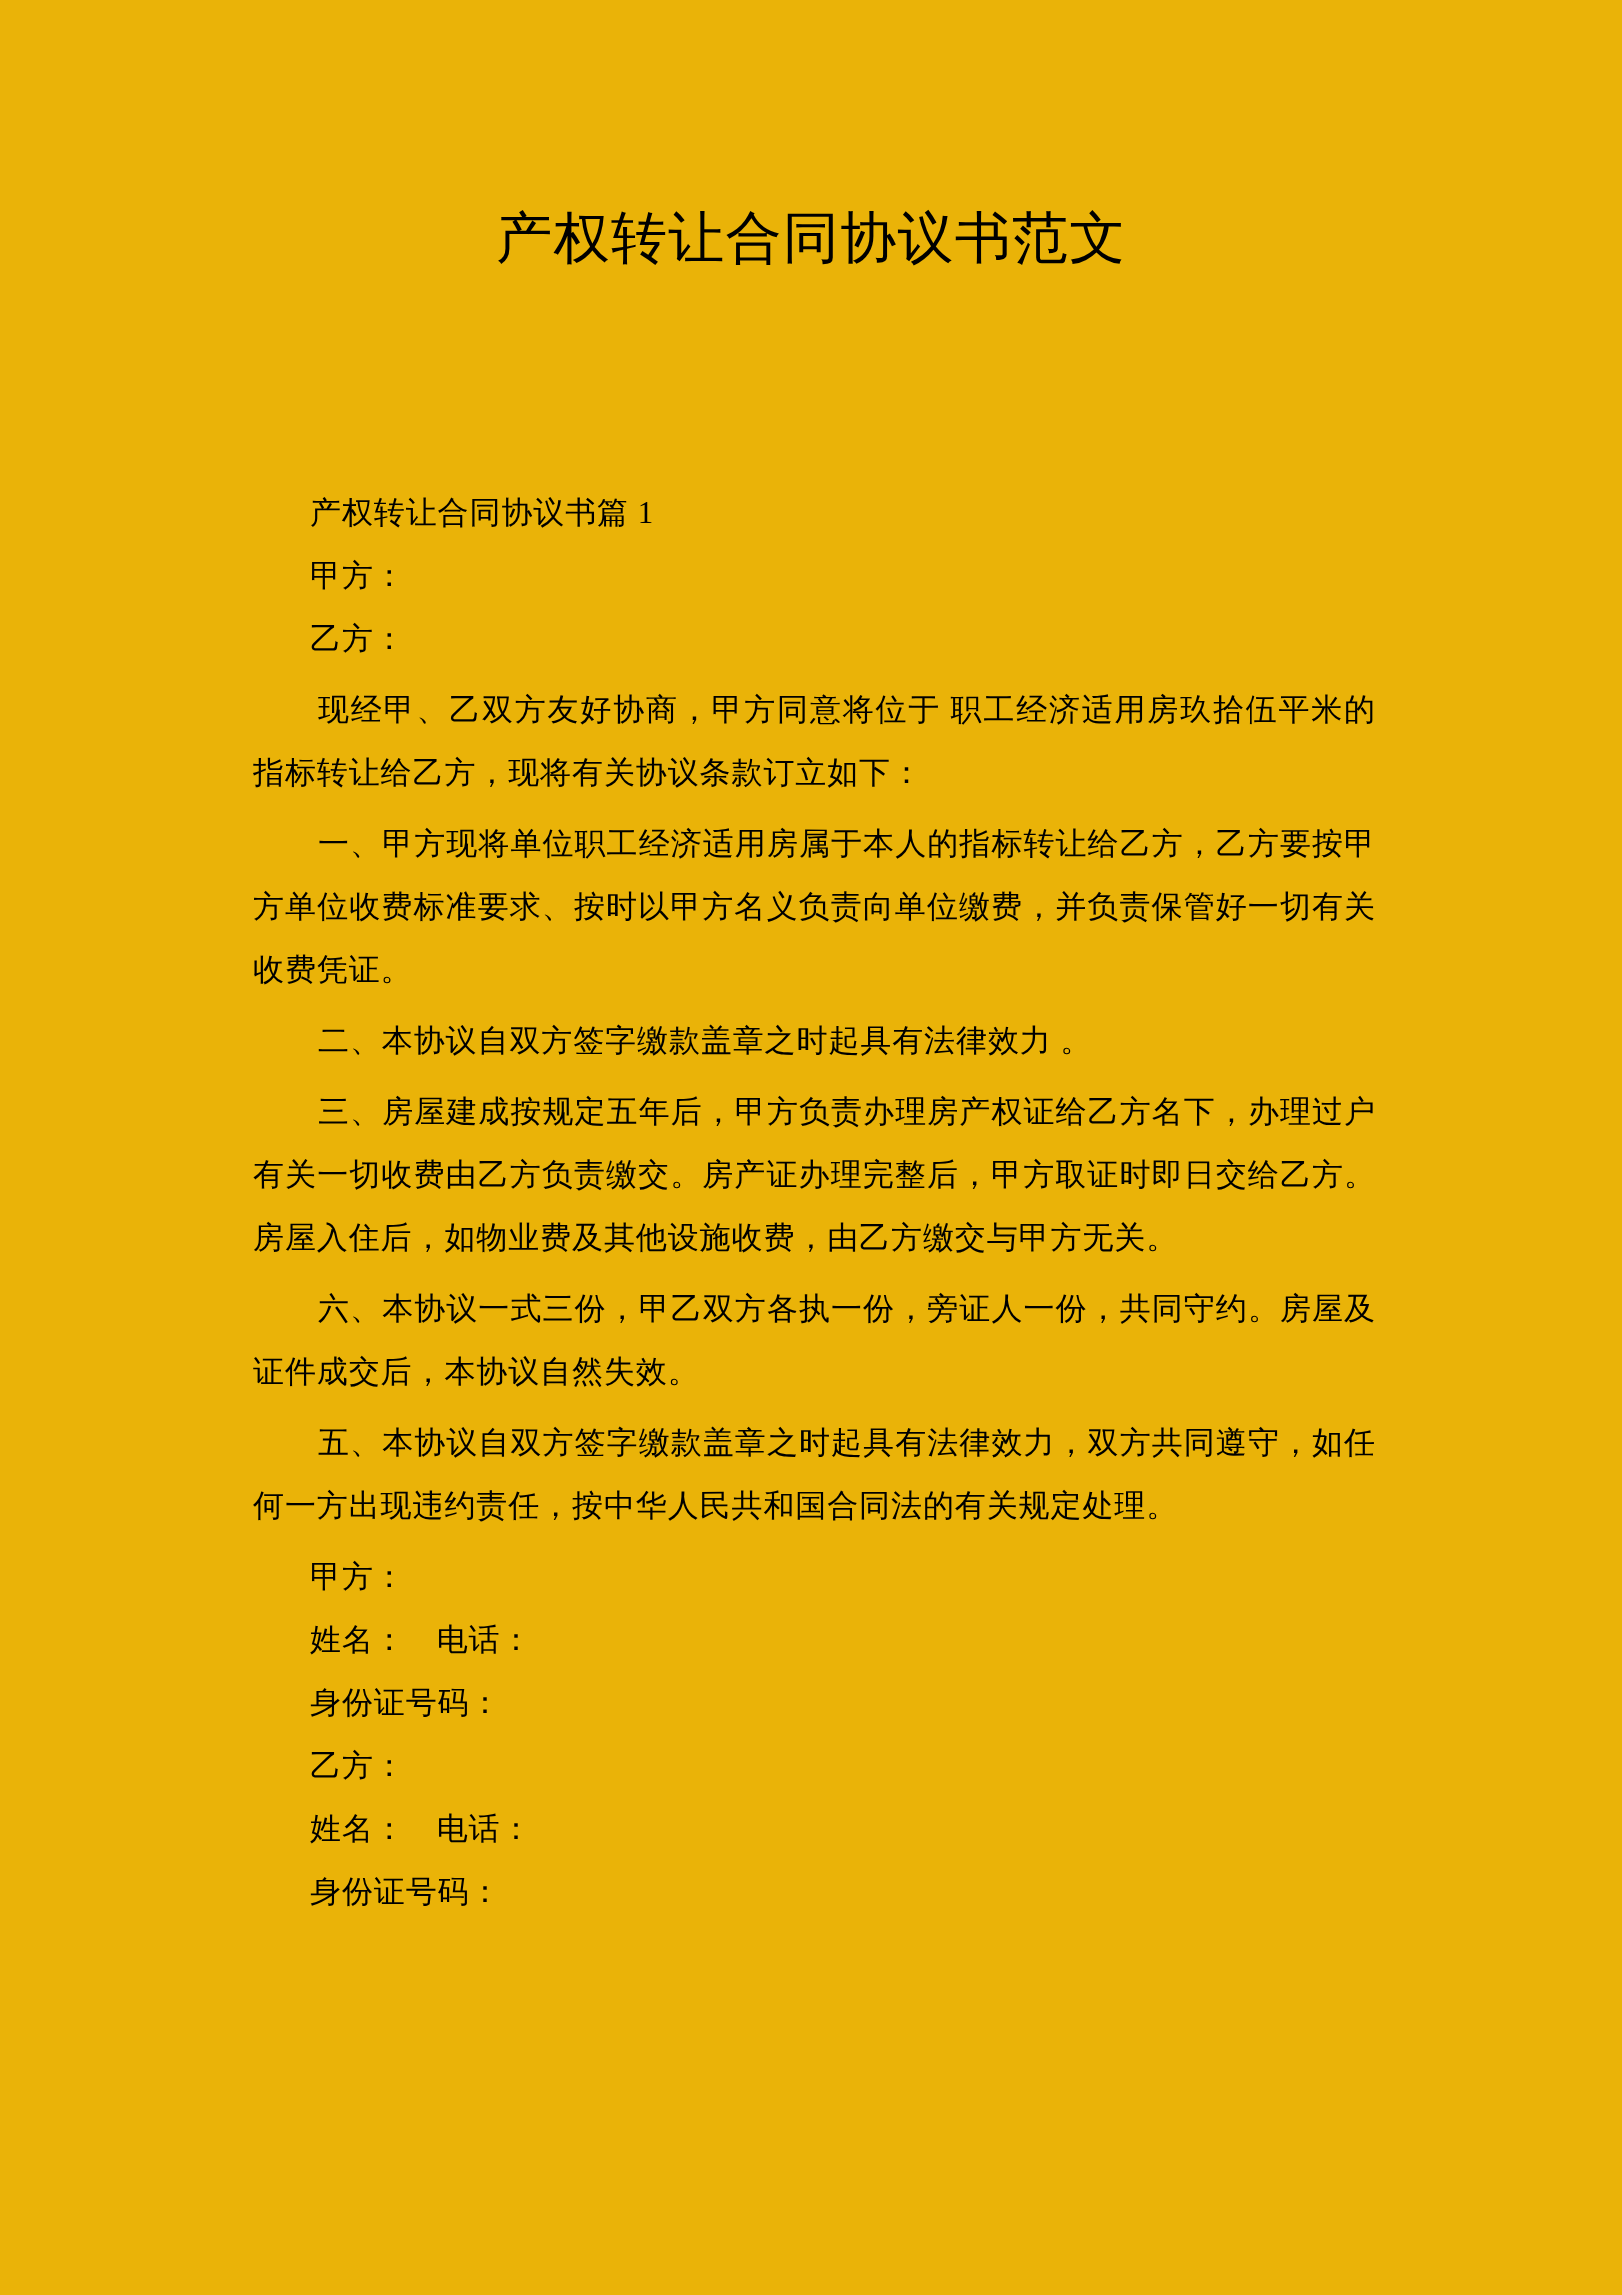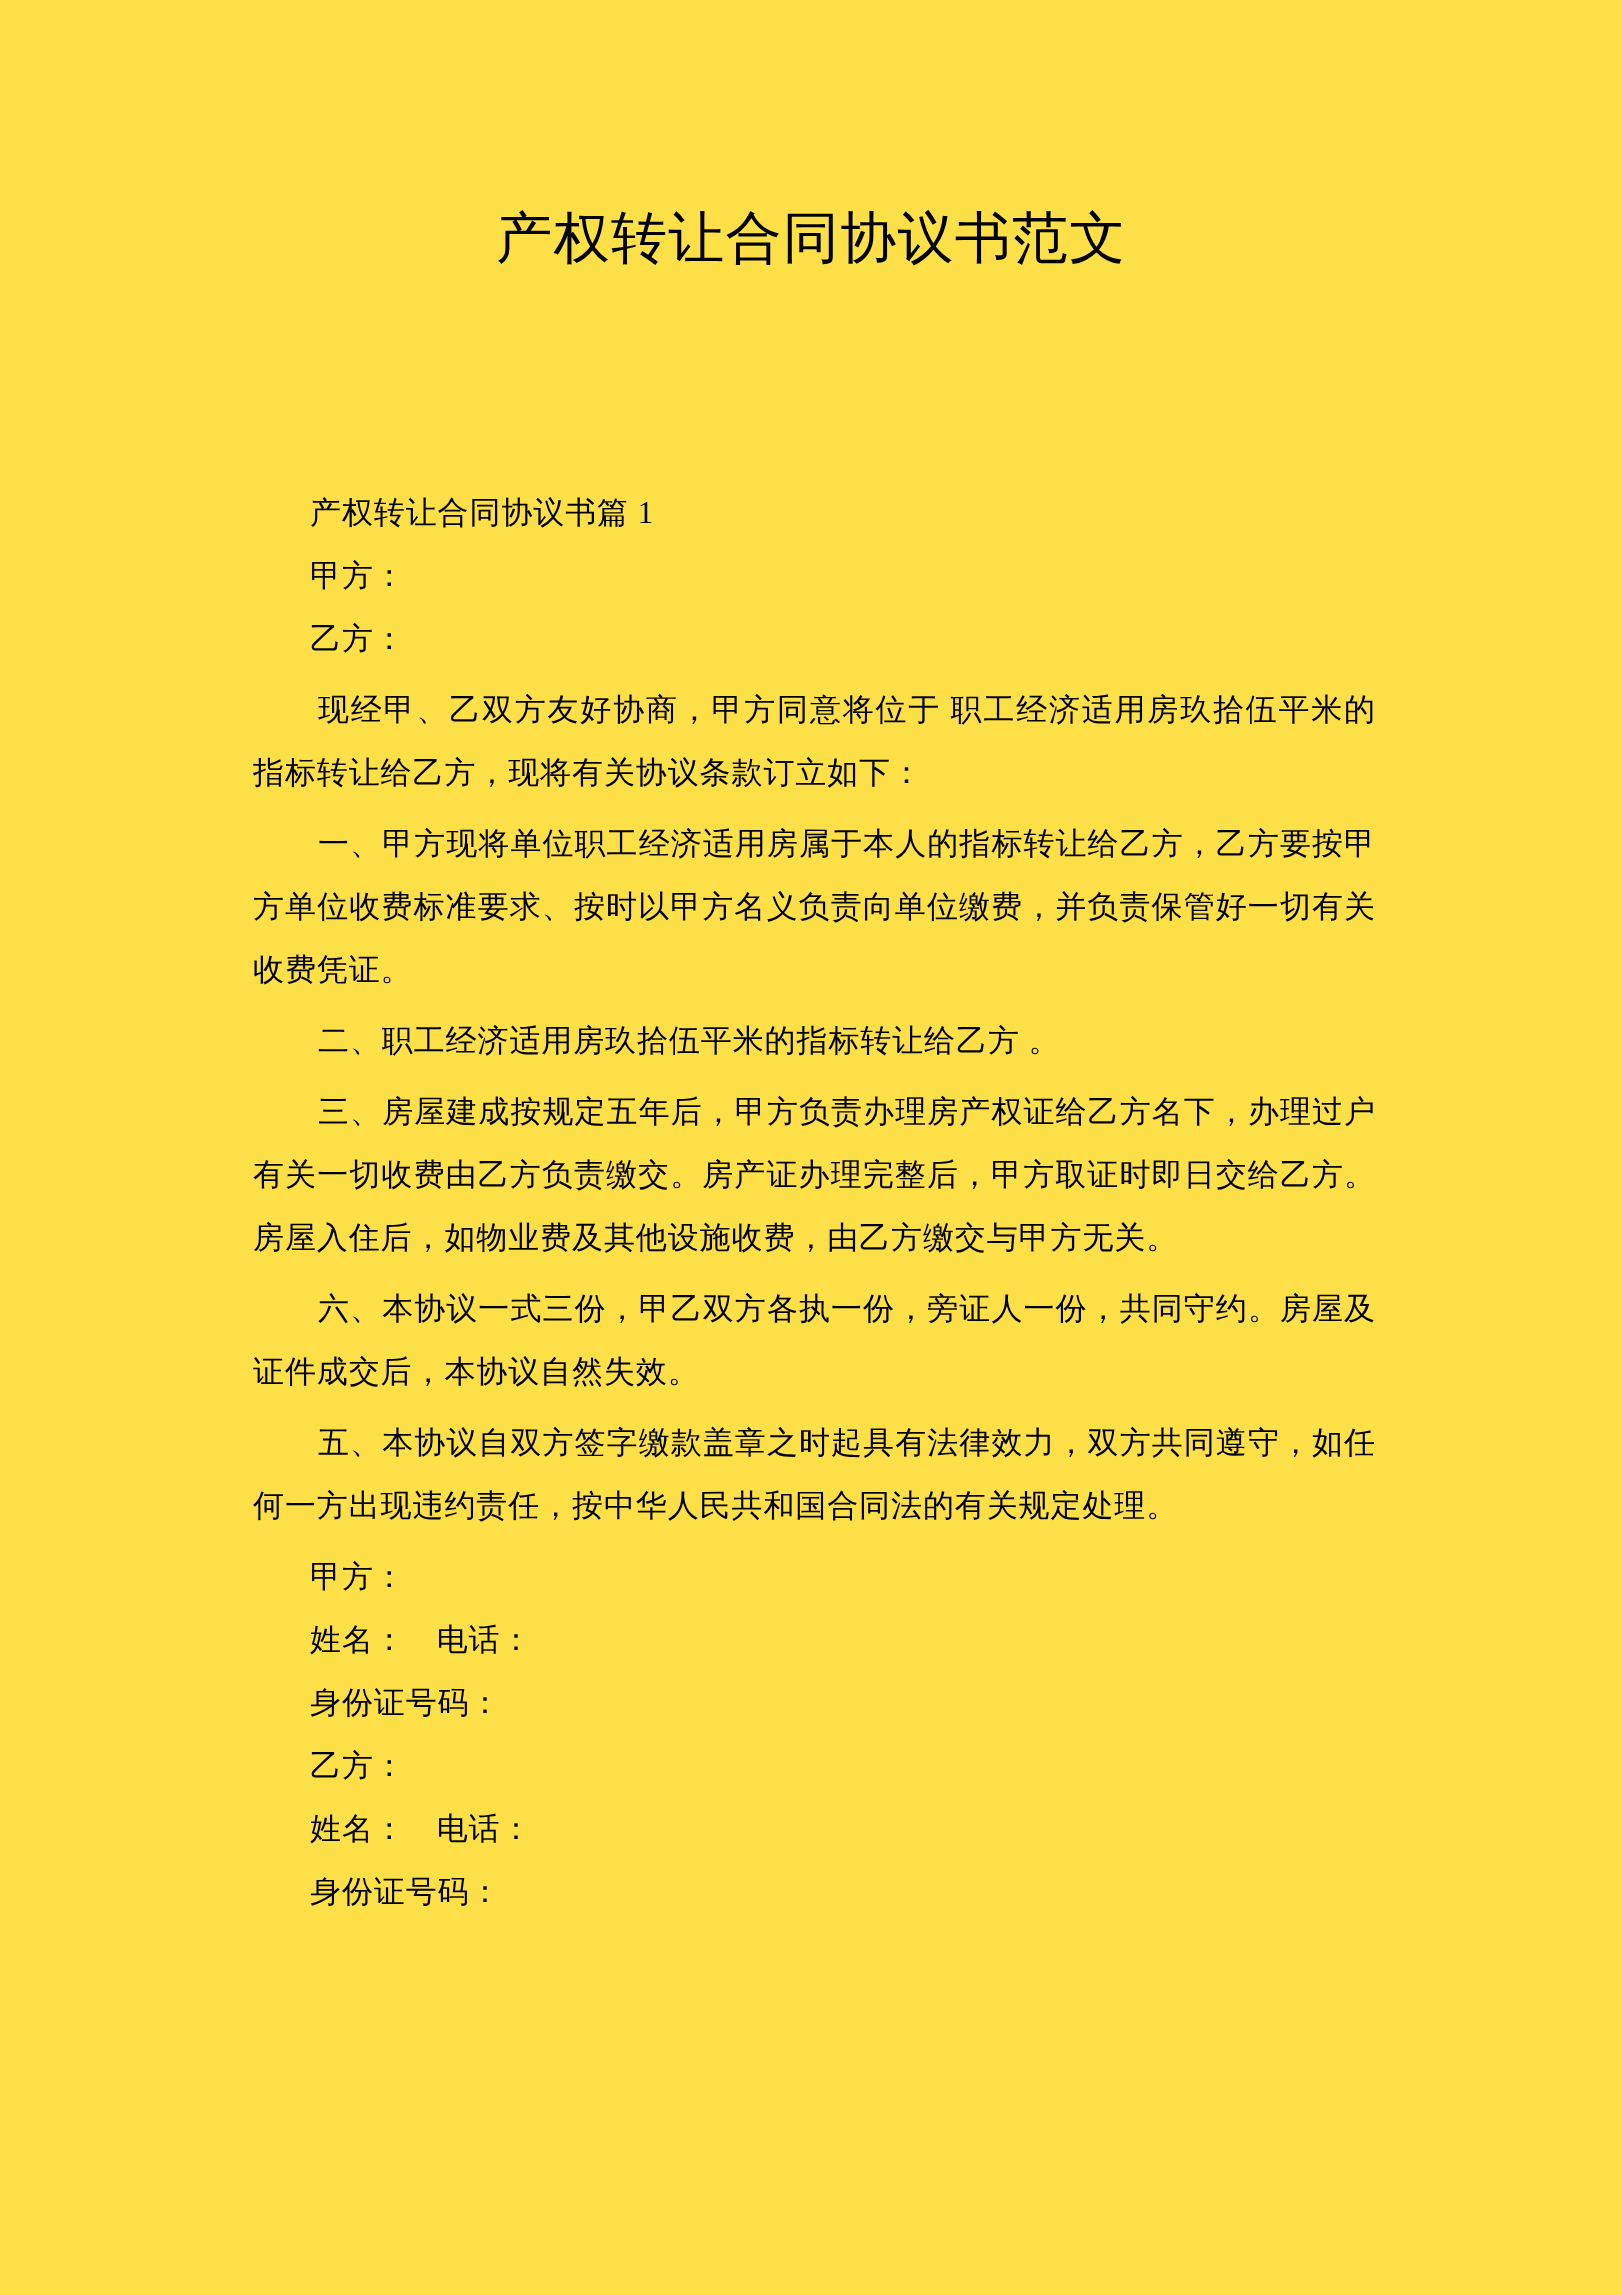--- a/index.html
+++ b/index.html
@@ -14,21 +14,21 @@
       overflow: hidden;
       font-family: "Liberation Serif", "DejaVu Serif", serif;
       color: #000000;
     }
     .page {
       position: absolute;
       left: 0;
       top: 0;
       width: 1623px;
       height: 2295px;
-      background: #fde047;
+      background: #eab308;
     }
     .title {
       position: absolute;
       top: 196px;
       left: 0;
       width: 1623px;
       text-align: center;
       font-size: 56px;
       line-height: 85px;
       letter-spacing: 1.3px;
@@ -70,21 +70,21 @@
 
   <div class="body">
 
     <p class="line">产权转让合同协议书篇 1</p>
     <p class="line">甲方：</p>
     <p class="line">乙方：</p>
 
     <p class="para">现经甲、乙双方友好协商，甲方同意将位于 职工经济适用房玖拾伍平米的指标转让给乙方，现将有关协议条款订立如下：</p>
 
     <p class="para">一、甲方现将单位职工经济适用房属于本人的指标转让给乙方，乙方要按甲方单位收费标准要求、按时以甲方名义负责向单位缴费，并负责保管好一切有关收费凭证。</p>
-    <p class="para">二、职工经济适用房玖拾伍平米的指标转让给乙方 。</p>
+    <p class="para">二、本协议自双方签字缴款盖章之时起具有法律效力 。</p>
     <p class="para">三、房屋建成按规定五年后，甲方负责办理房产权证给乙方名下，办理过户有关一切收费由乙方负责缴交。房产证办理完整后，甲方取证时即日交给乙方。房屋入住后，如物业费及其他设施收费，由乙方缴交与甲方无关。</p>
     <p class="para">六、本协议一式三份，甲乙双方各执一份，旁证人一份，共同守约。房屋及证件成交后，本协议自然失效。</p>
     <p class="para">五、本协议自双方签字缴款盖章之时起具有法律效力，双方共同遵守，如任何一方出现违约责任，按中华人民共和国合同法的有关规定处理。</p>
 
     <div>
       <p class="line">甲方：</p>
       <p class="line"><span>姓名：</span><span class="gap"></span><span>电话：</span></p>
       <p class="line">身份证号码：</p>
 
       <p class="line">乙方：</p>

